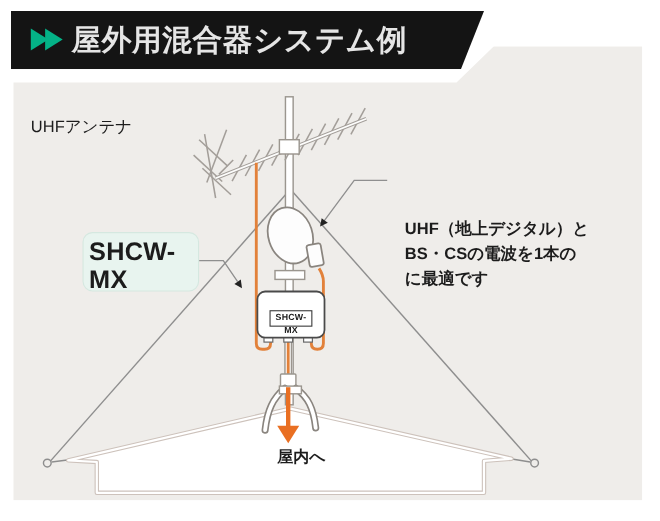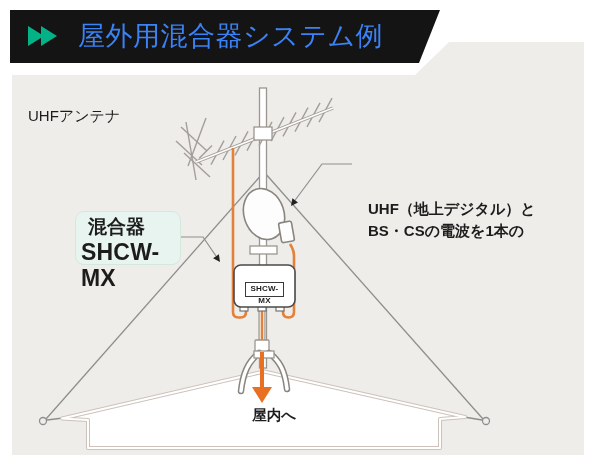--- a/index.html
+++ b/index.html
@@ -15,22 +15,22 @@
   .page{position:relative;width:600px;height:474px;background:#fff;overflow:hidden;
         font-family:"Liberation Sans","DejaVu Sans",sans-serif;color:var(--text-dark);}
 
   
   .banner{position:absolute;left:10px;top:10px;width:440px;height:53px;background:var(--banner-bg);
           clip-path:polygon(0 0,430px 0,409px 100%,0 100%);}
   .chev{position:absolute;top:16px;width:0;height:0;border-style:solid;
         border-width:10px 0 10px 16px;border-color:transparent transparent transparent var(--accent-green);}
   .chev.c1{left:18px;}
   .chev.c2{left:31px;}
-  .banner-title{position:absolute;left:68px;top:0;line-height:53px;font-size:27px;font-weight:400;
-                color:#3b82f6;letter-spacing:0.5px;white-space:nowrap;}
+  .banner-title{position:absolute;left:55px;top:0;line-height:53px;font-size:27px;font-weight:700;
+                color:#e5e5e5;letter-spacing:0.5px;white-space:nowrap;}
 
   
   .panel{position:absolute;left:12px;top:42px;width:572px;height:413px;background:var(--panel-bg);
          clip-path:polygon(0 33px,403px 33px,437px 0,572px 0,572px 413px,0 413px);}
 
   svg.art{position:absolute;left:0;top:0;width:600px;height:474px;}
 
   .wire{stroke:#8e8e8e;stroke-width:1.3;fill:none;}
   .house-outer{fill:#ffffff;stroke:#cdc2bb;stroke-width:4;stroke-linejoin:round;}
   .house-inner{fill:none;stroke:#ffffff;stroke-width:2;stroke-linejoin:round;}
@@ -165,26 +165,26 @@
       <polygon class="leader-head" points="291,206 298,202.5 292.4,198.3"></polygon>
     </g>
   </svg>
 
   <div class="lbl lbl-uhf">
     <div>UHFアンテナ</div>
   </div>
 
 
   <div class="callout">
-    <div class="c-type">混合器</div>
     <div class="c-model">SHCW-MX</div>
   </div>
 
   <div class="desc">
     <div>UHF（地上デジタル）と</div>
     <div>BS・CSの電波を1本の</div>
+    <div>に最適です</div>
   </div>
 
   <div class="devplate">SHCW-MX</div>
 
   <div class="indoor">屋内へ</div>
 
 </div>
 
 </body></html>

